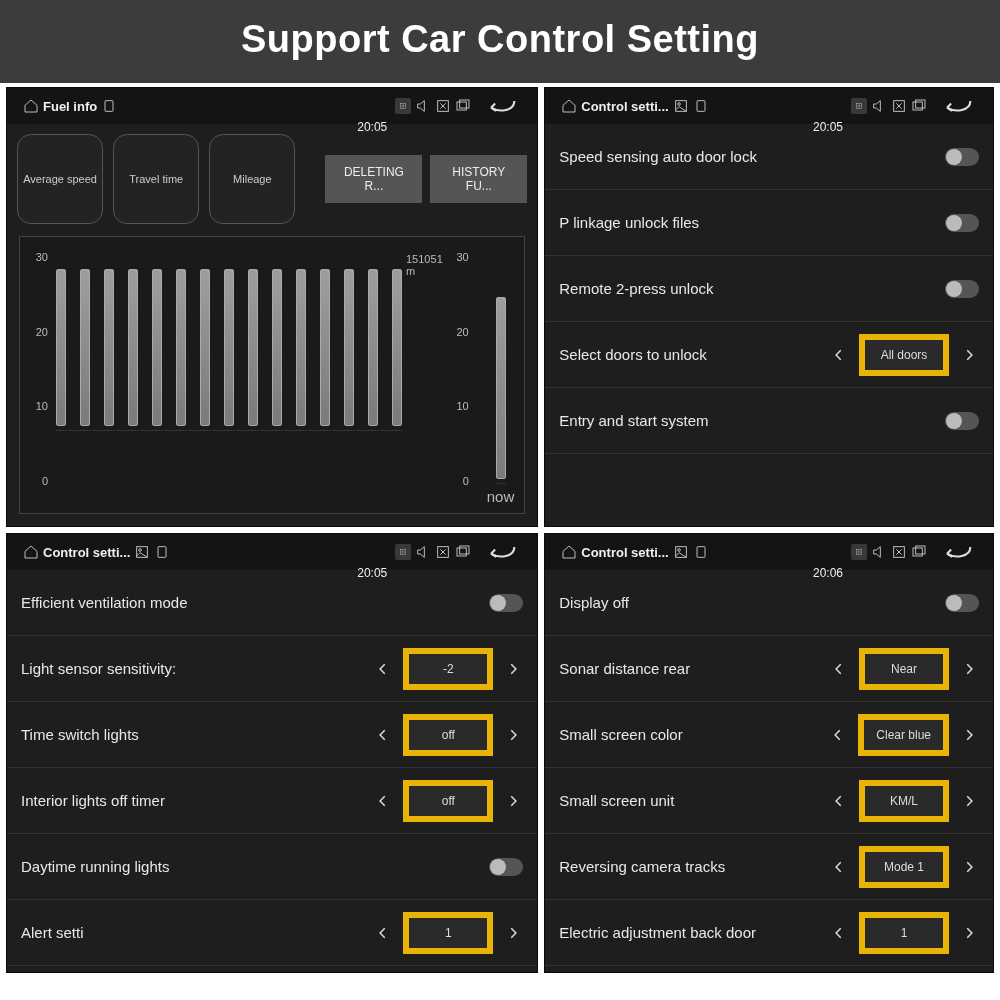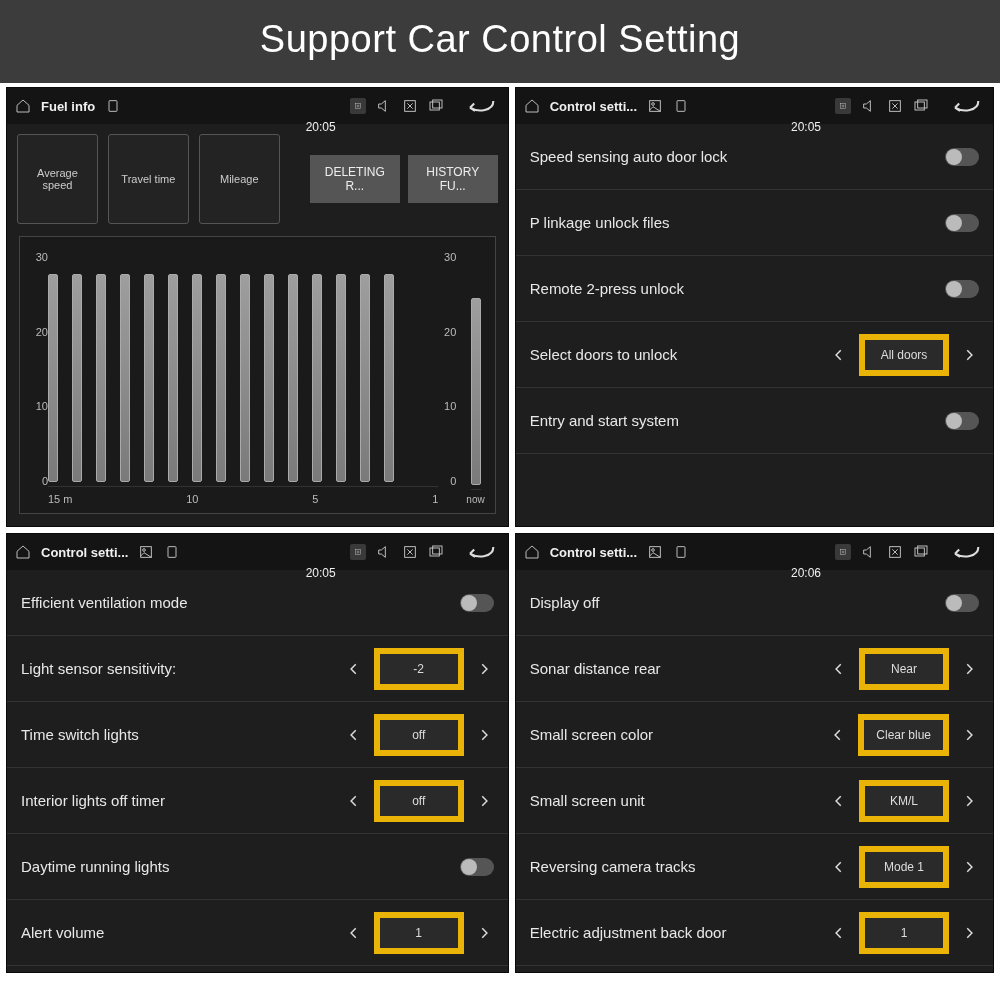--- a/index.html
+++ b/index.html
@@ -10,20 +10,21 @@
     height: 1000px;
     overflow: hidden;
   }
   .title-bar {
     background: #3c3c3c;
     color: #fff;
     text-align: center;
     font-size: 38px;
     padding: 18px 0 22px;
     letter-spacing: .5px;
+    font-weight: bold;
   }
   .grid {
     display: grid;
     grid-template-columns: 1fr 1fr;
     grid-template-rows: 1fr 1fr;
     gap: 6px;
     background: #fff;
     padding: 4px 6px;
   }
   .panel {
@@ -33,25 +34,25 @@
     flex-direction: column;
     height: 440px;
     border: 1px solid #0a0a0a;
   }
   
   .topbar {
     display: flex;
     align-items: center;
     background: #141414;
     height: 36px;
-    padding: 0 8px;
+    padding: 0 16px;
     font-size: 13px;
     font-weight: bold;
     color: #f0f0f0;
-    gap: 10px;
+    gap: 4px;
   }
   .topbar .title {
     flex: 0 0 auto;
   }
   .topbar .spacer { flex: 1; }
   .topbar .ico {
     width: 16px; height: 16px;
     display: inline-flex; align-items:center; justify-content:center;
     opacity:.9;
   }
@@ -67,47 +68,48 @@
     gap:10px;
   }
   .card {
     border:1px solid #555;
     background:#232323;
     width:90px; height:90px;
     display:flex; align-items:center; justify-content:center;
     text-align:center;
     font-size:11px;
     color:#ccc;
-    border-radius:3px;
+    border-radius:14px;
     padding:4px;
   }
   .fuel-btns { display:flex; gap:8px; align-items:center; margin-left:auto;padding-left:20px; }
   .flat-btn {
     background:#555;
     color:#eee;
     font-size:12px;
     padding:10px 10px;
     border:none;
   }
   .chart-wrap {
     margin: 2px 12px 12px;
     border:1px solid #444;
     background:#1a1a1a;
     flex:1;
     display:flex;
     padding:14px 10px 8px;
+    gap:8px;
     align-items:stretch;
   }
   .yaxis {
     display:flex; flex-direction:column; justify-content:space-between;
     font-size:11px; color:#bbb; text-align:right; width:18px;
     padding-bottom:18px;
   }
   .bars-col {
-    display:flex; flex-direction:column; gap:4px;justify-content:center;
+    display:flex; flex-direction:row; gap:4px;justify-content:center;
   }
   .bars {
     flex:1;
     display:flex; align-items:flex-end; gap:14px;
     padding-bottom:4px;
     border-bottom:1px solid #333;
     height:180px;
   }
   .bar {
     width:10px;
@@ -119,21 +121,21 @@
   .xaxis {
     display:flex; justify-content:space-between;
     font-size:11px; color:#bbb;
     padding:2px 0 0;
   }
   .now-col {
     display:flex; flex-direction:column; align-items:center; gap:4px;
     margin-left:10px;
   }
   .now-col .bar { height:80%; }
-  .now-col .lbl { font-size:10px; color:#bbb;text-align:right;}
+  .now-col .lbl { font-size:15px; color:#bbb;text-align:right;}
 
   
   .settings-list {
     flex:1;
     display:flex; flex-direction:column;
     overflow:hidden;
   }
   .row {
     display:flex; align-items:center;
     border-bottom:1px solid #333;
@@ -462,21 +464,21 @@
                 <path d="M9 4l8 8-8 8"></path>
               </svg>
             </span>
           </div>
         </div>
         <div class="row">
           <span class="label">Daytime running lights</span>
           <div class="toggle" data-on="false"></div>
         </div>
         <div class="row">
-          <span class="label">Alert volume</span>
+          <span class="label">Alert setti</span>
           <div class="stepper">
             <span class="chev">
               <svg viewBox="0 0 24 24">
                 <path d="M15 4l-8 8 8 8"></path>
               </svg>
             </span>
             <span class="valbox">1</span>
             <span class="chev">
               <svg viewBox="0 0 24 24">
                 <path d="M9 4l8 8-8 8"></path>

